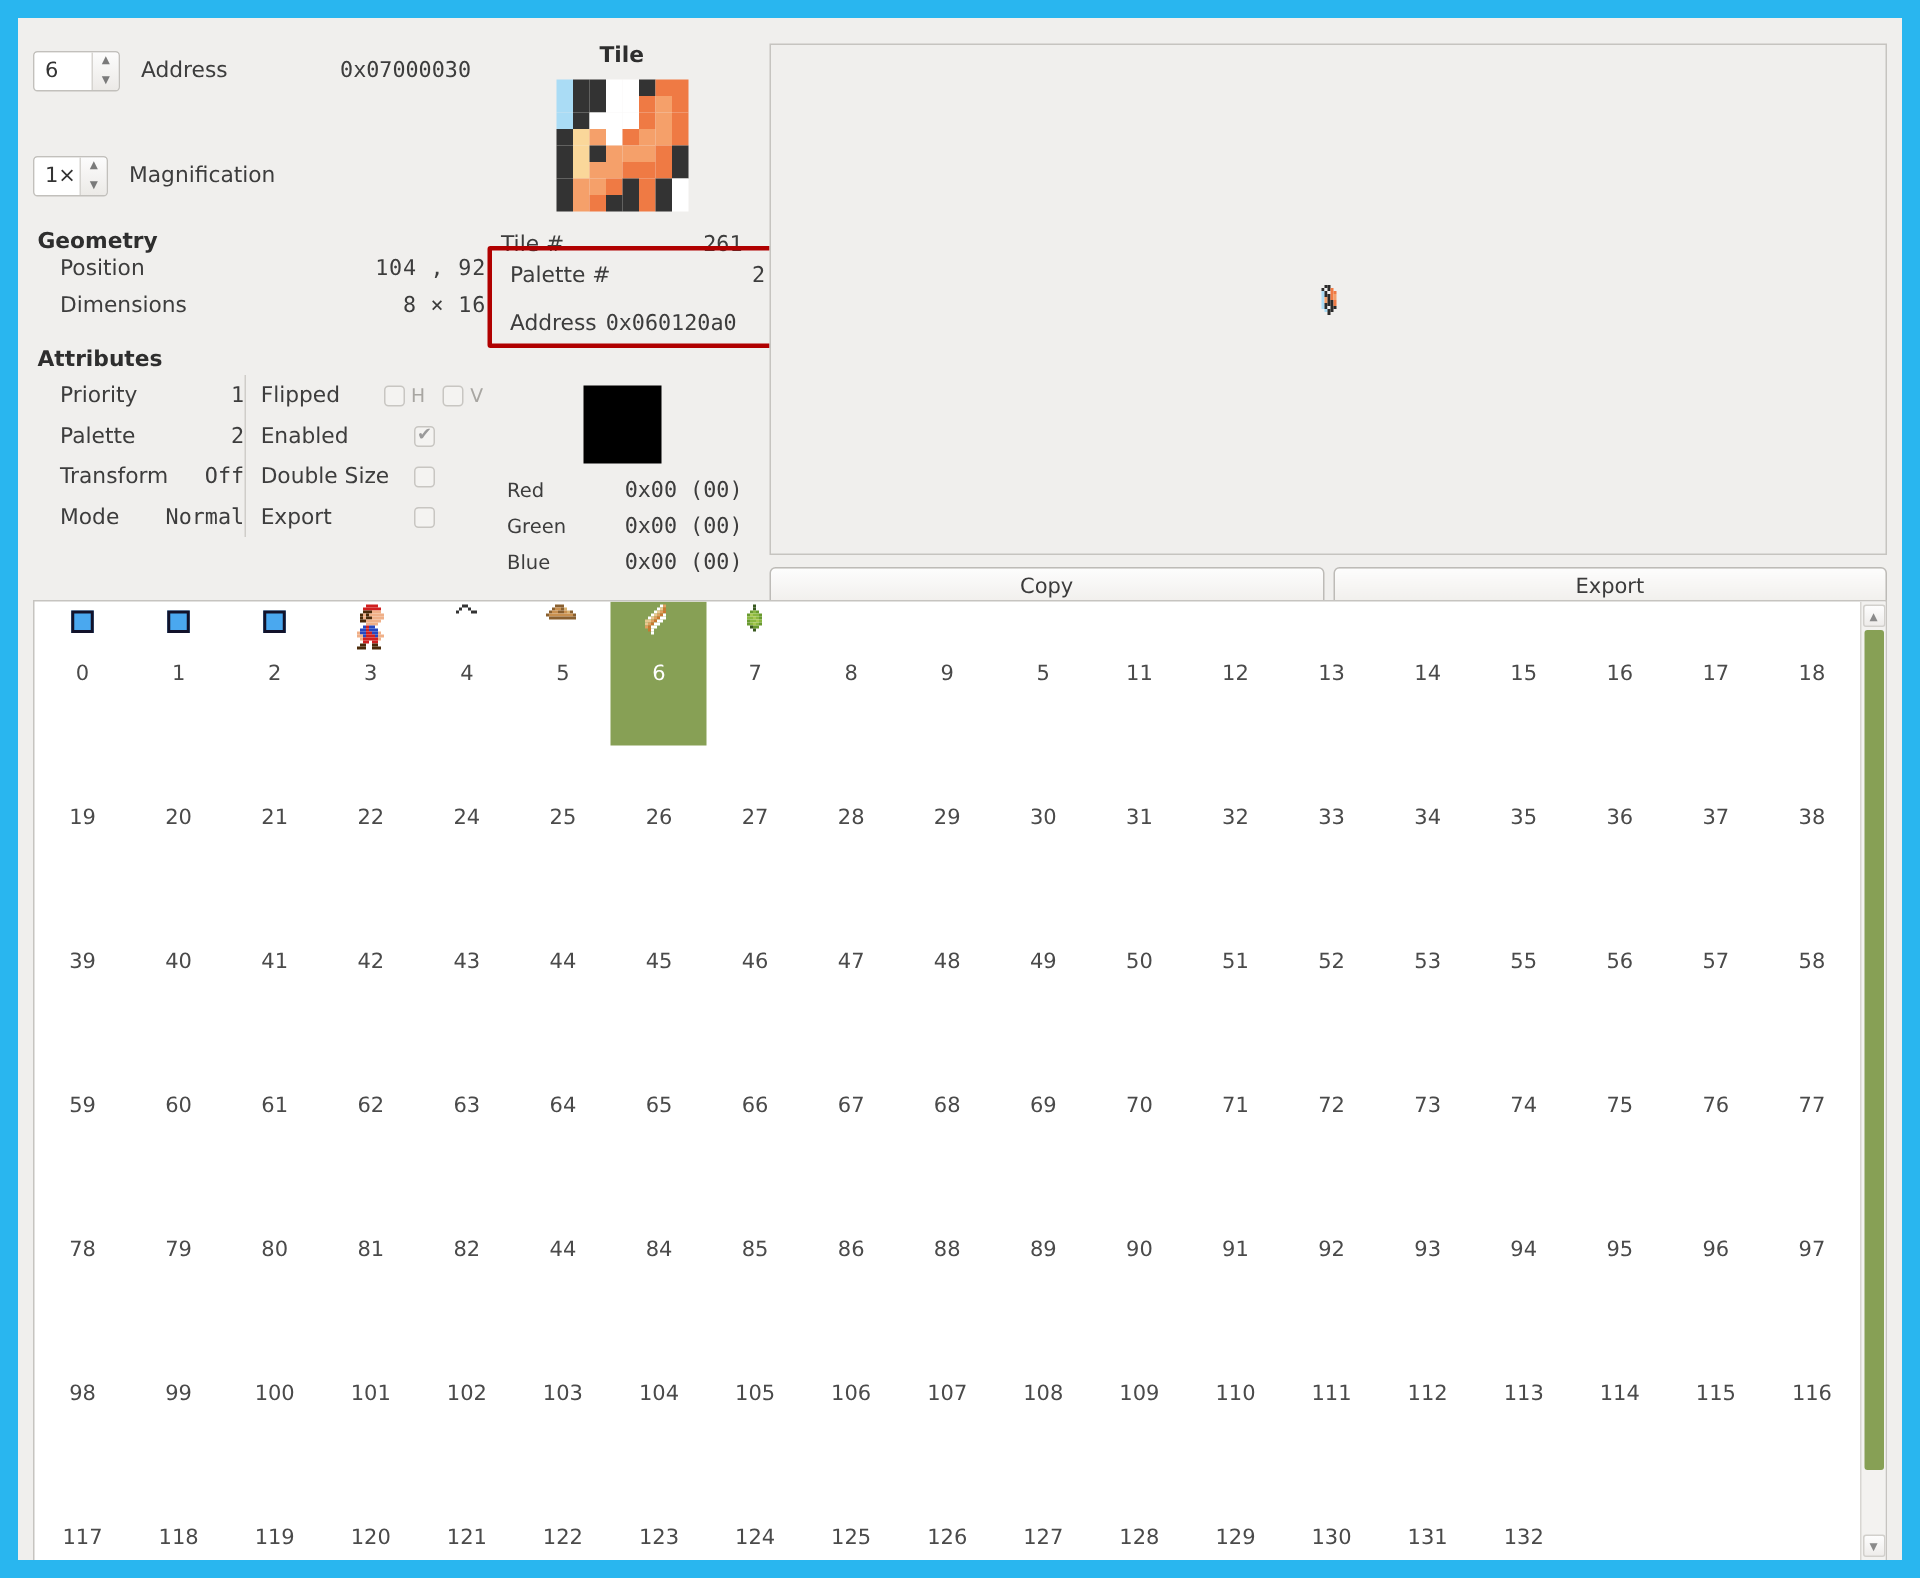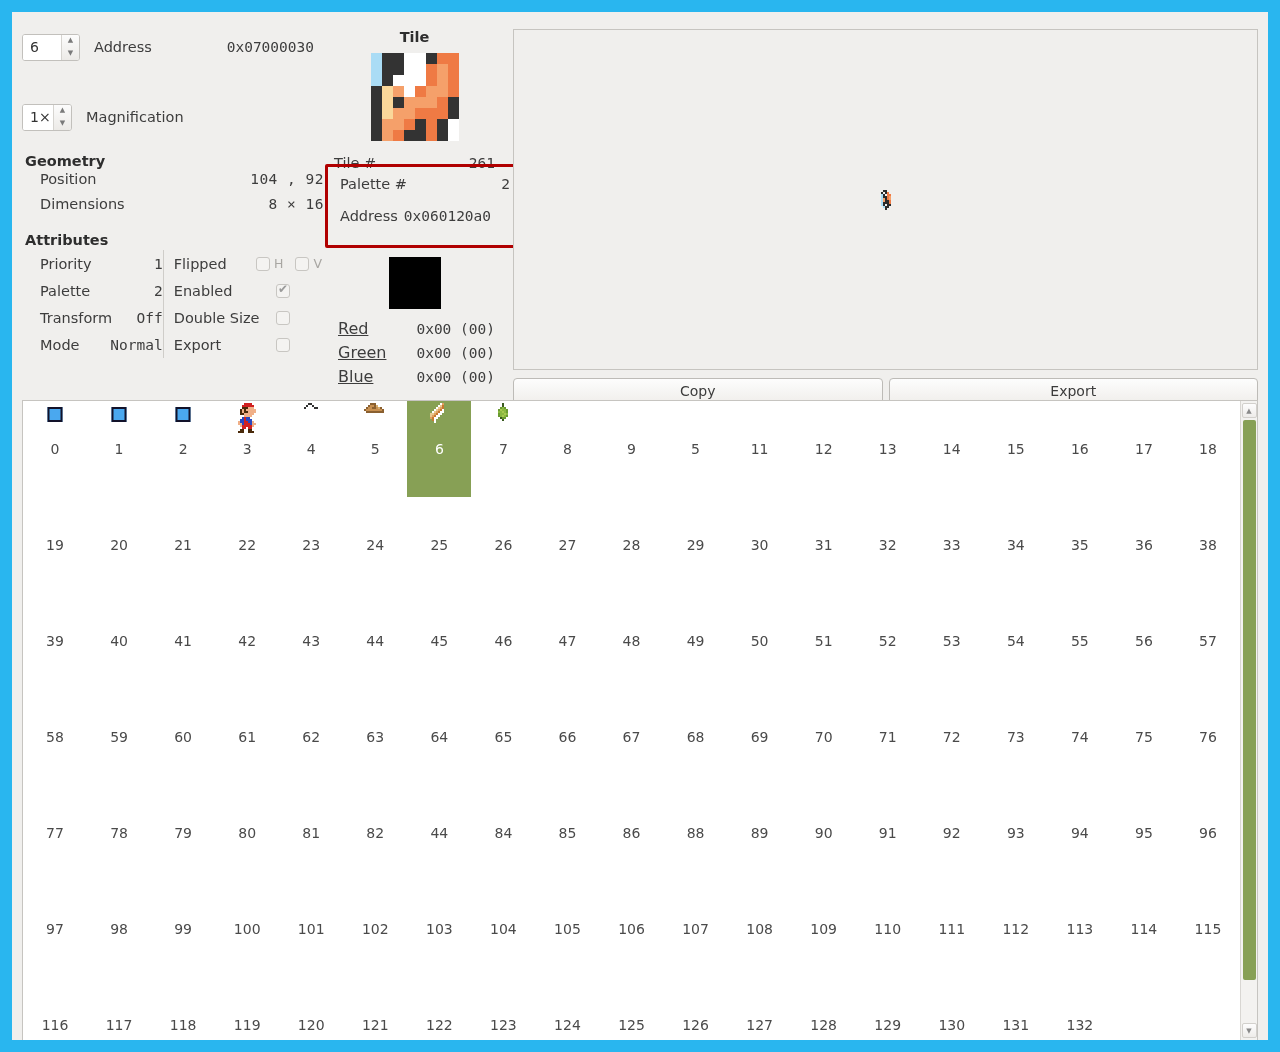--- a/index.html
+++ b/index.html
@@ -185,21 +185,21 @@
   .tilekv .k { font-size: 14.5px; color: #3d3d3d; }
   .tilekv .v {
     margin-left: auto;
     font-family: "DejaVu Sans Mono", "Liberation Mono", monospace;
     font-size: 14.5px;
     color: #3d3d3d;
   }
   .redbox {
     position: absolute;
     left: 3px; top: 152px;
-    width: 200px; height: 84px;
+    width: 200px; height: 68px;
     border: 3px solid #b00000;
     border-radius: 2px;
   }
   .redinner { padding: 6px 10px 0 10px; }
   .redinner .tilekv { margin-top: 3px; padding: 0 2px; }
   .addrrow {
     display: flex;
     align-items: baseline;
     padding: 0 2px;
     margin-top: 6px;
@@ -215,21 +215,21 @@
     width: 52px; height: 52px;
     background: #000;
     margin: 12px auto 10px auto;
   }
   .rgbrow {
     display: flex;
     align-items: baseline;
     padding: 0 12px 0 16px;
     height: 24px;
   }
-  .rgbrow .k { font-size: 16px; color: #3d3d3d; text-decoration: underline; }
+  .rgbrow .k { font-size: 13px; color: #3d3d3d; }
   .rgbrow .v {
     margin-left: auto;
     font-family: "DejaVu Sans Mono", "Liberation Mono", monospace;
     font-size: 14.5px;
     color: #3d3d3d;
   }
 
   
   .rightcol {
     position: absolute;
@@ -1061,23 +1061,20 @@
           <div class="cell">
             <span class="num">20</span>
           </div>
           <div class="cell">
             <span class="num">21</span>
           </div>
           <div class="cell">
             <span class="num">22</span>
           </div>
           <div class="cell">
-            <span class="num">23</span>
-          </div>
-          <div class="cell">
             <span class="num">24</span>
           </div>
           <div class="cell">
             <span class="num">25</span>
           </div>
           <div class="cell">
             <span class="num">26</span>
           </div>
           <div class="cell">
             <span class="num">27</span>
@@ -1103,20 +1100,23 @@
           <div class="cell">
             <span class="num">34</span>
           </div>
           <div class="cell">
             <span class="num">35</span>
           </div>
           <div class="cell">
             <span class="num">36</span>
           </div>
           <div class="cell">
+            <span class="num">37</span>
+          </div>
+          <div class="cell">
             <span class="num">38</span>
           </div>
           <div class="cell">
             <span class="num">39</span>
           </div>
           <div class="cell">
             <span class="num">40</span>
           </div>
           <div class="cell">
             <span class="num">41</span>
@@ -1149,23 +1149,20 @@
             <span class="num">50</span>
           </div>
           <div class="cell">
             <span class="num">51</span>
           </div>
           <div class="cell">
             <span class="num">52</span>
           </div>
           <div class="cell">
             <span class="num">53</span>
-          </div>
-          <div class="cell">
-            <span class="num">54</span>
           </div>
           <div class="cell">
             <span class="num">55</span>
           </div>
           <div class="cell">
             <span class="num">56</span>
           </div>
           <div class="cell">
             <span class="num">57</span>
           </div>

